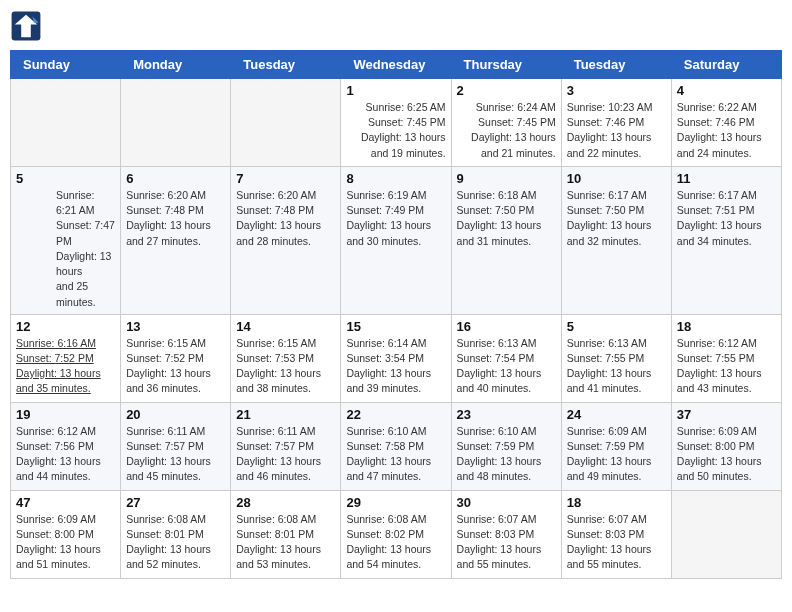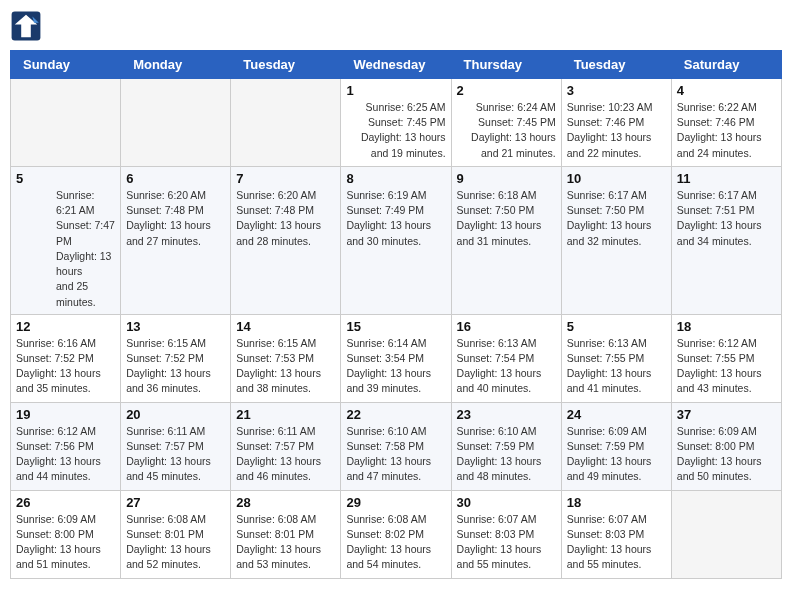--- a/index.html
+++ b/index.html
@@ -198,21 +198,21 @@
           <div class="day-number">11</div>
           <div class="day-info" style="white-space: pre-line;">Sunrise: 6:17 AM
 Sunset: 7:51 PM
 Daylight: 13 hours
 and 34 minutes.</div>
         </td>
       </tr>
       <tr>
         <td>
           <div class="day-number">12</div>
-          <div class="day-info" style="white-space: pre-line;">Sunrise: 6:16 AM
+          <div class="day-info" style="white-space: pre-line; text-decoration: underline;">Sunrise: 6:16 AM
 Sunset: 7:52 PM
 Daylight: 13 hours
 and 35 minutes.</div>
         </td>
         <td>
           <div class="day-number">13</div>
           <div class="day-info" style="white-space: pre-line;">Sunrise: 6:15 AM
 Sunset: 7:52 PM
 Daylight: 13 hours
 and 36 minutes.</div>
@@ -299,21 +299,21 @@
         <td>
           <div class="day-number">37</div>
           <div class="day-info" style="white-space: pre-line;">Sunrise: 6:09 AM
 Sunset: 8:00 PM
 Daylight: 13 hours
 and 50 minutes.</div>
         </td>
       </tr>
       <tr>
         <td>
-          <div class="day-number">26</div>
+          <div class="day-number">47</div>
           <div class="day-info" style="white-space: pre-line;">Sunrise: 6:09 AM
 Sunset: 8:00 PM
 Daylight: 13 hours
 and 51 minutes.</div>
         </td>
         <td>
           <div class="day-number">27</div>
           <div class="day-info" style="white-space: pre-line;">Sunrise: 6:08 AM
 Sunset: 8:01 PM
 Daylight: 13 hours

